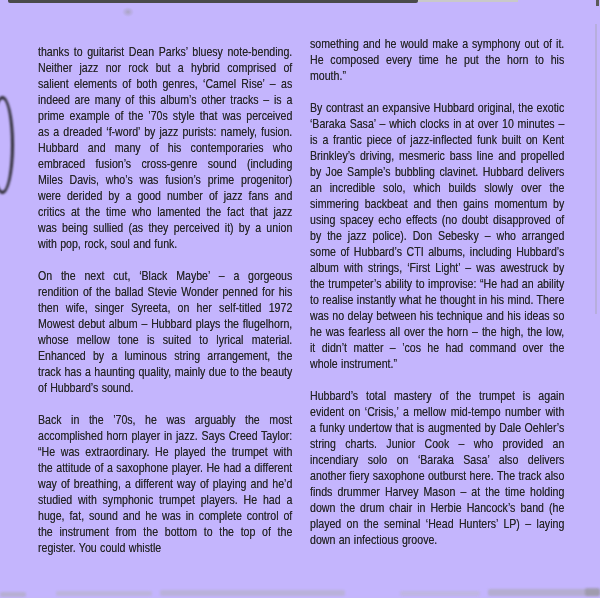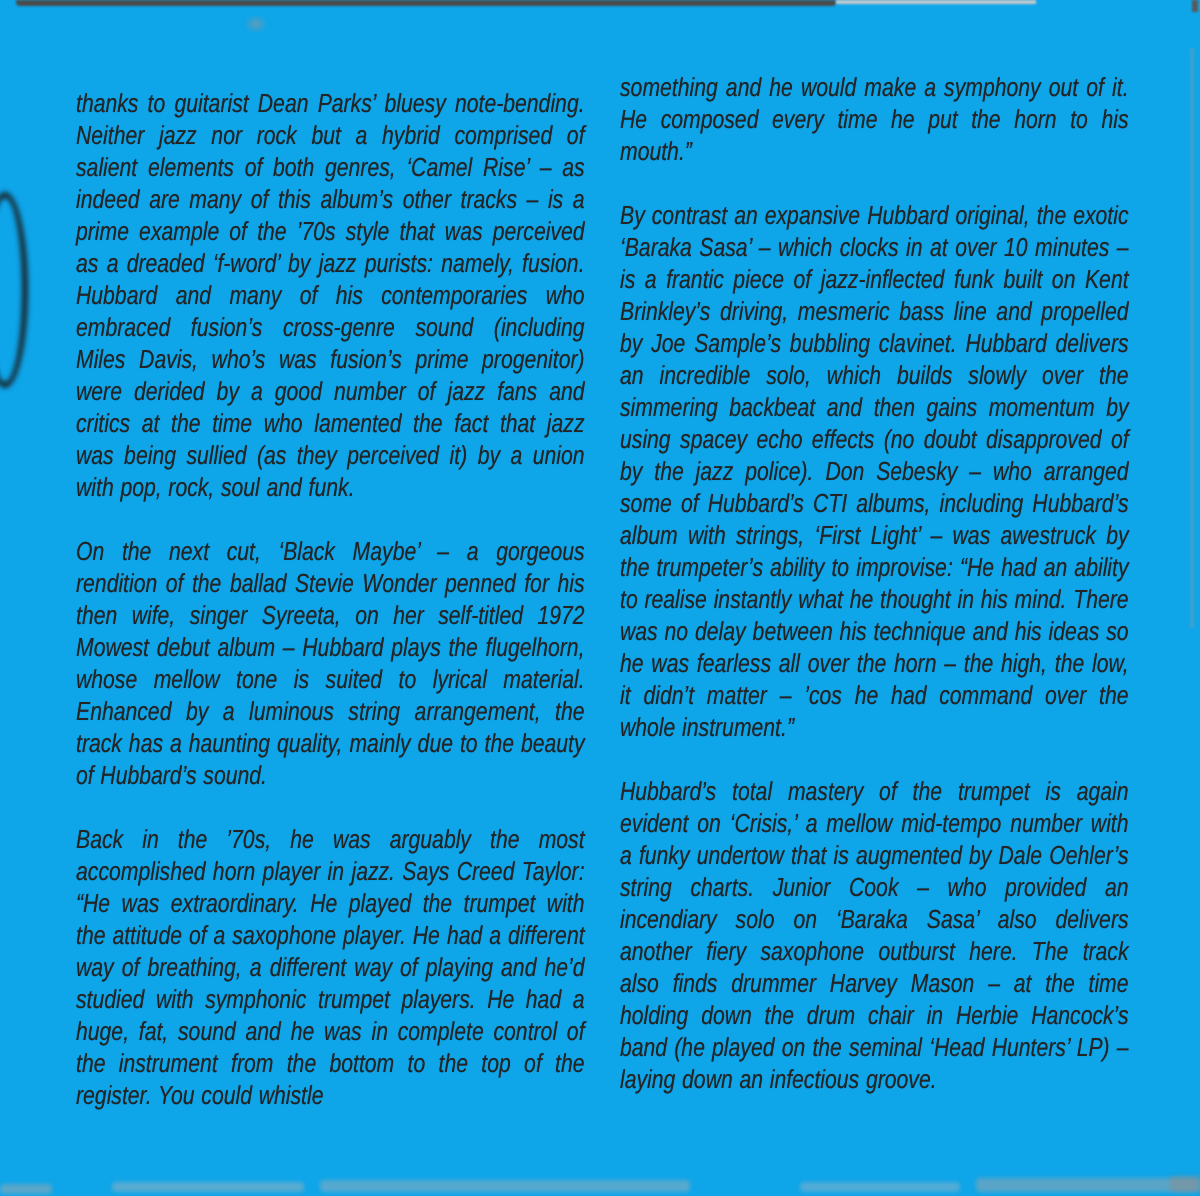--- a/index.html
+++ b/index.html
@@ -62,21 +62,21 @@
   .b1 { left: 0;     top: 592px; width: 26px;  height: 5px; background: rgba(170,170,170,0.50); }
   .b2 { left: 56px;  top: 591px; width: 96px;  height: 5px; background: rgba(180,180,180,0.45); }
   .b3 { left: 160px; top: 590px; width: 185px; height: 6px; background: rgba(175,175,175,0.45); }
   .b4 { left: 400px; top: 591px; width: 80px;  height: 5px; background: rgba(185,185,185,0.40); }
   .b5 { left: 488px; top: 589px; width: 112px; height: 7px; background: rgba(165,165,165,0.50); }
   .b6 { left: 585px; top: 588px; width: 15px;  height: 8px; background: rgba(140,140,140,0.50); }
 </style>
 </head>
 <body>
 
-<div class="page" style="background: #0ea5e9; font-style: italic;">
+<div class="page" style="background: #c4b5fd;">
 
   <div class="scan-strip-top"></div>
   <div class="scan-strip-top-faint"></div>
   <div class="scan-tick-tr"></div>
   <div class="scan-speck"></div>
   <div class="scan-crescent"></div>
   <div class="scan-line-right"></div>
   <div class="scan-bottom b1"></div>
   <div class="scan-bottom b2"></div>
   <div class="scan-bottom b3"></div>

